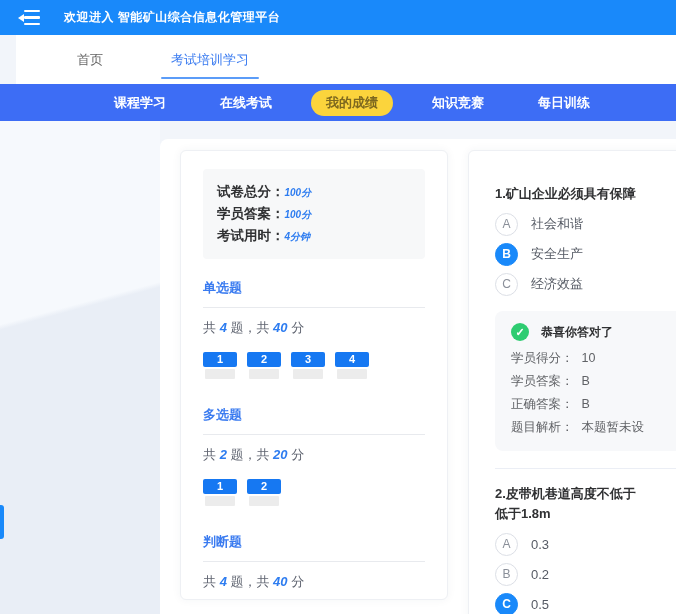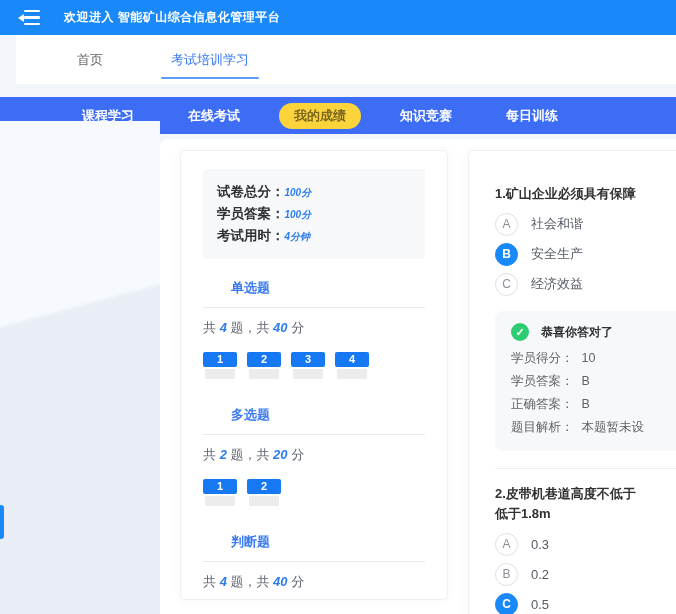--- a/index.html
+++ b/index.html
@@ -15,42 +15,42 @@
   .menu-icon .arrow { position:absolute; left:0; top:4px; width:0; height:0; border-top:4.5px solid transparent; border-bottom:4.5px solid transparent; border-right:6px solid #fff; }
   .app-title { color:#fff; font-size:12px; font-weight:bold; letter-spacing:0.5px; }
 
   
   .tabbar { position:absolute; left:16px; top:35px; width:676px; height:49px; background:#fff; display:flex; align-items:stretch; padding-left:55px; }
   .tab { display:flex; align-items:center; font-size:13px; color:#666; padding:0 6px; margin-right:56px; cursor:pointer; position:relative; }
   .tab.active { color:#3a7bf0; }
   .tab.active::after { content:""; position:absolute; left:-4px; right:-4px; bottom:5px; height:2px; background:#5b9cf8; border-radius:1px; }
 
   
-  .navbar { position:absolute; left:0; top:97px; width:676px; height:37px; background:#3d6df5; display:flex; align-items:center; padding-left:82px; gap:54px; white-space:nowrap; }
+  .navbar { position:absolute; left:0; top:84px; width:676px; height:37px; background:#3d6df5; display:flex; align-items:center; padding-left:114px; gap:54px; white-space:nowrap; }
   .nav-item { color:#fff; font-size:13px; font-weight:bold; cursor:pointer; flex:0 0 auto; }
   .nav-item.pill { background:#fbd43c; color:#7d681f; padding:4px 15px; border-radius:13px; margin:0 -15px; }
 
   
   .side-bg { position:absolute; left:0; top:121px; width:160px; height:493px; background:linear-gradient(165deg,#f6f9fd 38%,#e9eef6 39%); }
   .drawer-handle { position:absolute; left:0; top:505px; width:4px; height:34px; background:#1989fa; border-radius:0 3px 3px 0; cursor:pointer; }
 
   
   .main-panel { position:absolute; left:160px; top:139px; width:540px; height:475px; background:#fff; border-radius:8px 0 0 0; }
 
   
   .card { background:#fff; border:1px solid #eef0f4; border-radius:6px; box-shadow:0 0 10px rgba(31,56,88,0.05); }
   .summary-card { position:absolute; left:180px; top:150px; width:268px; height:450px; padding:18px 22px; }
   .score-panel { background:#f7f8f9; border-radius:4px; padding:12px 14px; }
   .score-row { display:flex; align-items:baseline; line-height:21px; }
   .score-label { font-size:13.5px; font-weight:bold; color:#303133; }
   .score-value { font-size:10px; font-weight:bold; font-style:italic; color:#2d7cf0; }
   .score-value.pass { color:#3dd68c; text-decoration:underline; }
 
   .qtype-section { margin-top:20px; }
-  .qtype-title { font-size:13px; font-weight:bold; color:#3a7bf0;margin-left:28px; }
+  .qtype-title { font-size:13px; font-weight:bold; color:#3a7bf0; }
   .qtype-divider { border:none; border-top:1px solid #e8eaee; margin:10px 0 11px 0; }
   .qtype-stats { font-size:13px; color:#5f6470; }
   .qtype-stats .num { color:#2d7cf0; font-style:italic; font-weight:bold; }
   .chip-row { display:flex; gap:10px; margin-top:15px; }
   .chip { width:34px; cursor:pointer; }
   .chip-top { height:15px; background:#1678f2; border-radius:2px; color:#fff; font-size:11px; font-weight:bold; text-align:center; line-height:15px; }
   .chip-bottom { height:10px; width:30px; background:#ececec; border-radius:1px; margin:2px auto 0 auto; }
 
   
   .questions-card { position:absolute; left:468px; top:150px; width:370px; height:560px; padding:33px 0 0 26px; }

